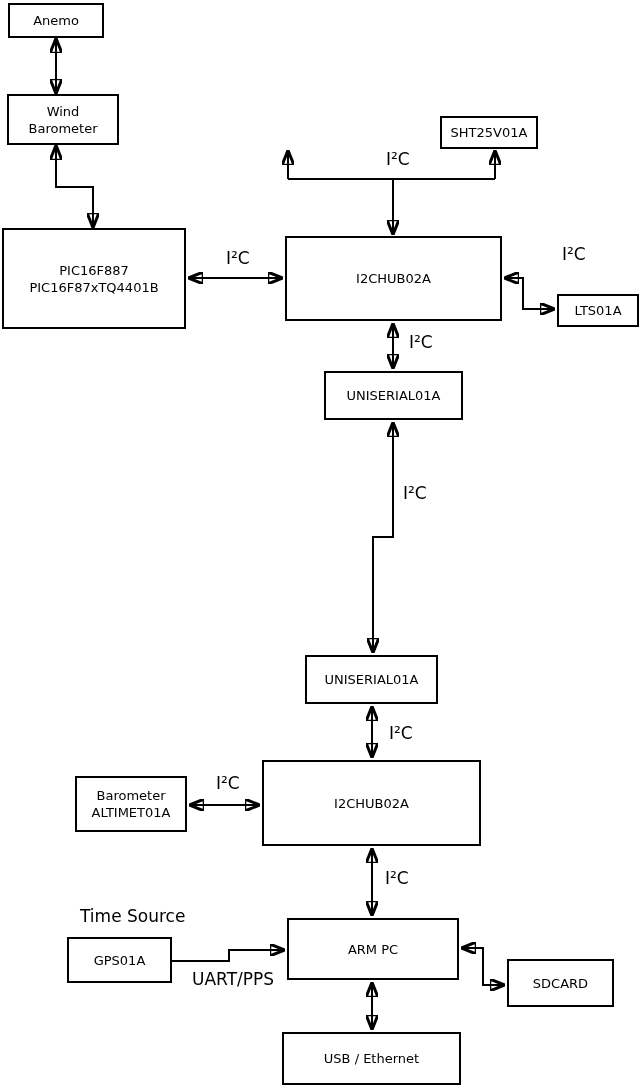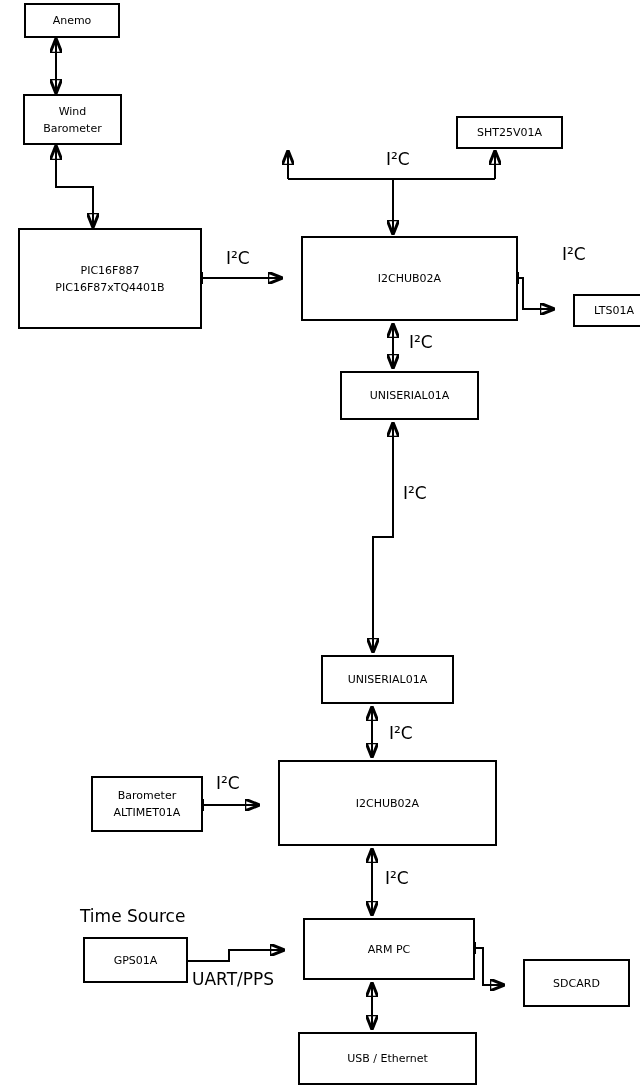--- a/index.html
+++ b/index.html
@@ -25,24 +25,23 @@
   .node {
     position: absolute;
     box-sizing: border-box;
     background: #ffffff;
     border: 2px solid #000000;
     display: flex;
     flex-direction: column;
     align-items: center;
     justify-content: center;
     text-align: center;
-    font-size: 11px;
+    font-size: 13px;
     line-height: 17px;
     white-space: nowrap;
-    margin-left: 16px;
   }
   .elabel {
     position: absolute;
     font-size: 17px;
     line-height: 15px;
     white-space: nowrap;
   }
 </style>
 </head>
 <body>
@@ -73,32 +72,32 @@
     <path d="M372 849 V915" marker-start="url(#arr)" marker-end="url(#arr)"></path>
     <path d="M172 961 H229 V950 H284" marker-end="url(#arr)"></path>
     <path d="M462 948 H483 V985 H504" marker-start="url(#arr)" marker-end="url(#arr)"></path>
     <path d="M372 983 V1029" marker-start="url(#arr)" marker-end="url(#arr)"></path>
   </svg>
 
   <div class="node" style="left:8px;top:3px;width:96px;height:35px">
     <span>Anemo</span>
   </div>
 
-  <div class="node" style="left:7px;top:94px;width:99px;height:51px">
+  <div class="node" style="left:7px;top:94px;width:112px;height:51px">
     <span>Wind</span>
     <span>Barometer</span>
   </div>
 
   <div class="node" style="left:2px;top:228px;width:184px;height:101px">
     <span>PIC16F887</span>
     <span>PIC16F87xTQ4401B</span>
   </div>
 
 
-  <div class="node" style="left:440px;top:116px;width:107px;height:33px">
+  <div class="node" style="left:440px;top:116px;width:98px;height:33px">
     <span>SHT25V01A</span>
   </div>
 
   <div class="node" style="left:285px;top:236px;width:217px;height:85px">
     <span>I2CHUB02A</span>
   </div>
 
   <div class="node" style="left:557px;top:294px;width:82px;height:33px">
     <span>LTS01A</span>
   </div>

